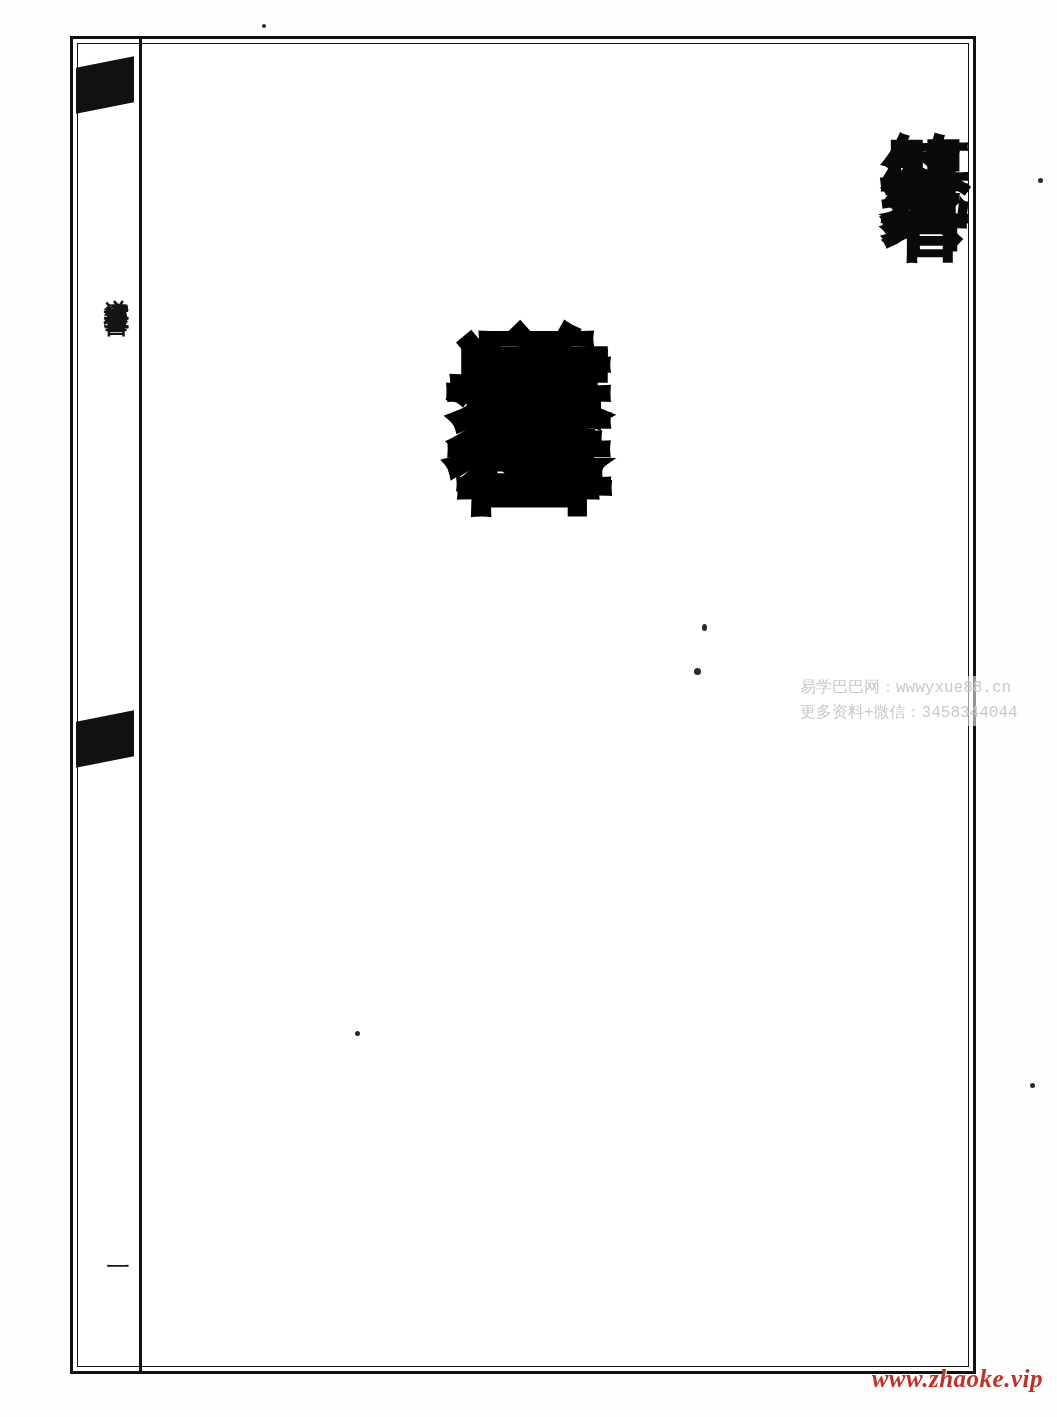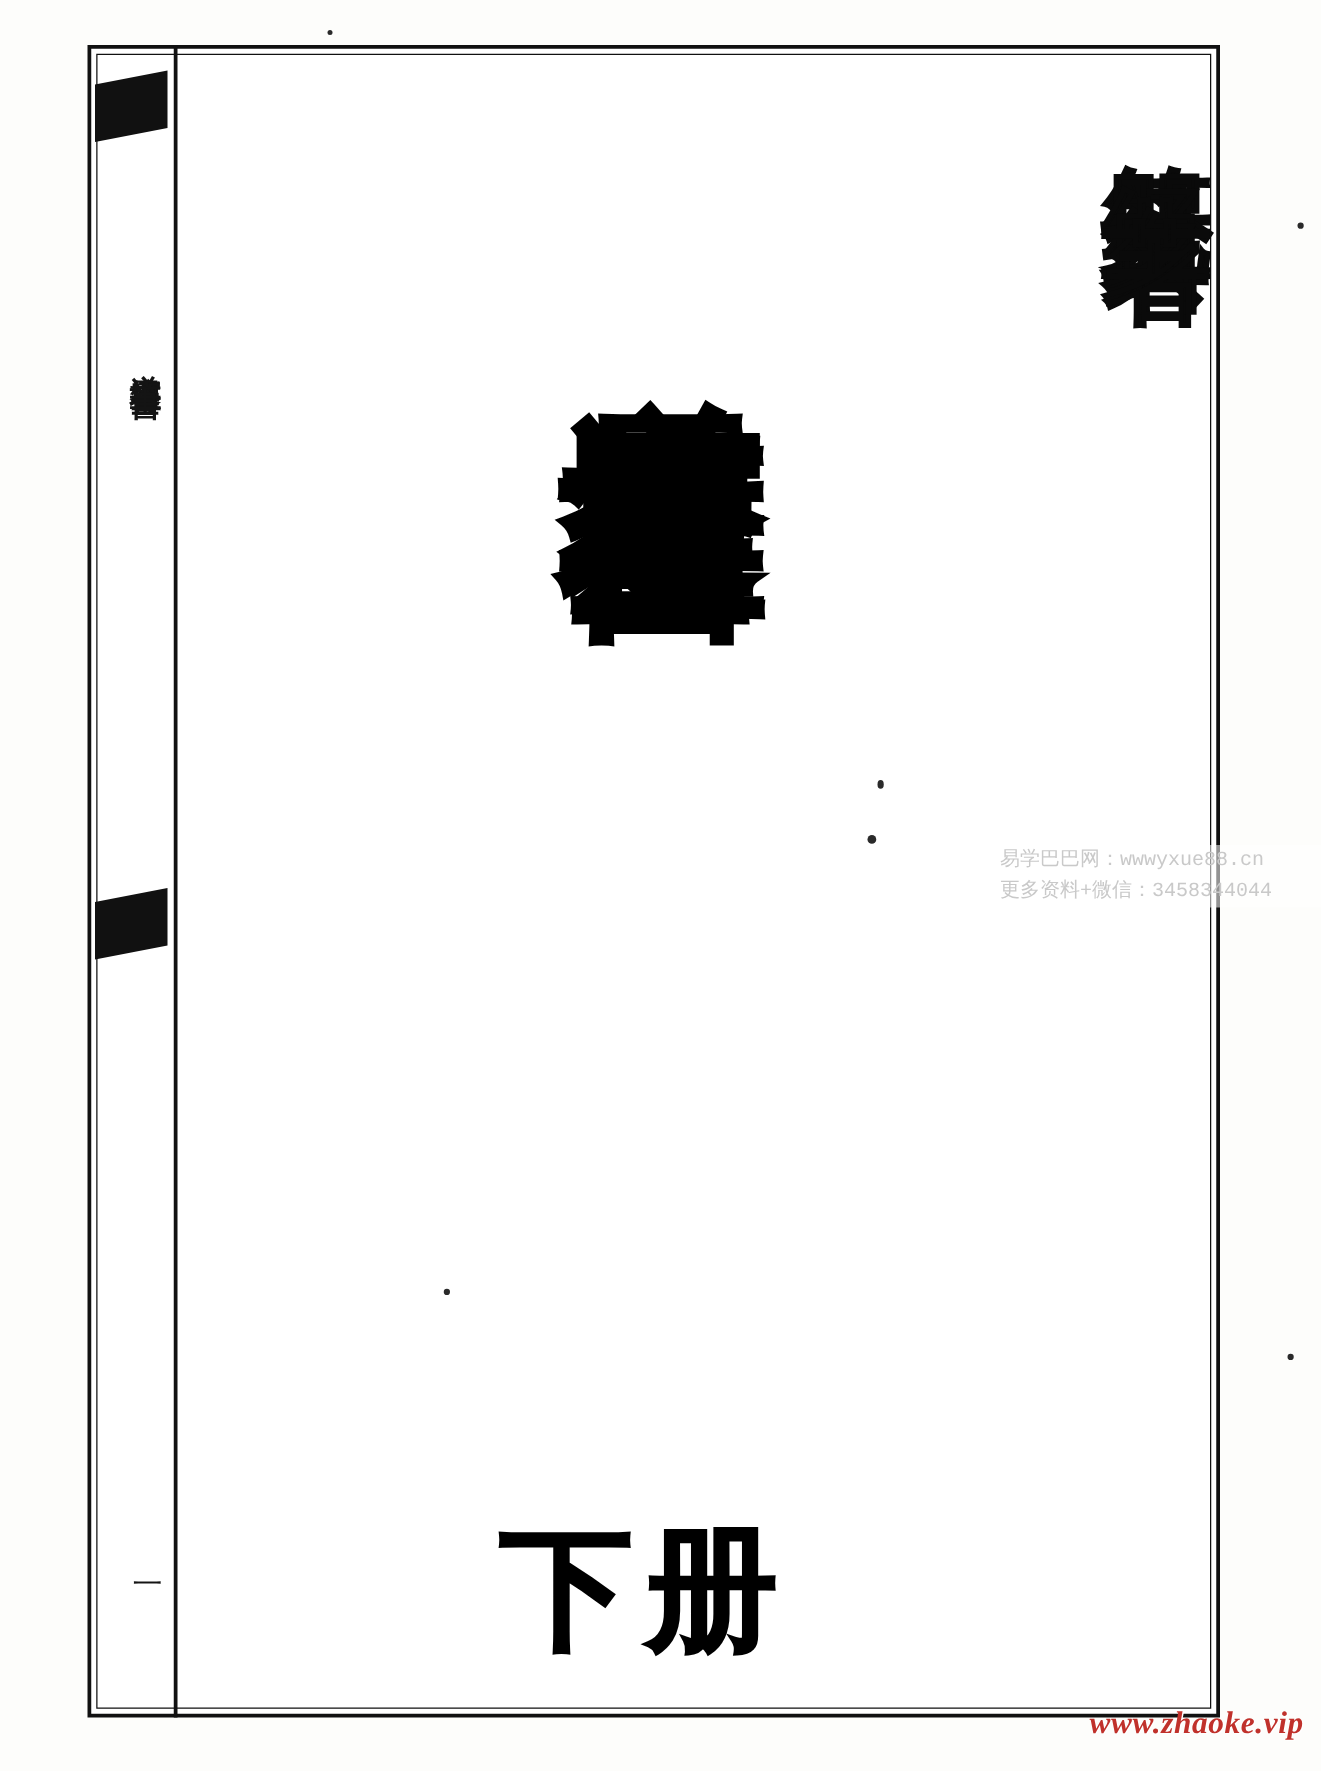--- a/index.html
+++ b/index.html
@@ -197,21 +197,20 @@
     <div class="spine-binding top"></div>
     <div class="spine-binding bottom"></div>
     <div id="spine-title">道壇靈符全書</div>
     <div id="spine-page-number">一</div>
   </div>
 
   <div id="series-label">符咒经典名著</div>
 
   <div id="main-title">道壇靈符全書</div>
 
-  <div id="volume-label">下册</div>
 
   <div class="speck" style="left:702px; top:624px; width:5px; height:7px;"></div>
   <div class="speck" style="left:694px; top:668px; width:7px; height:7px;"></div>
   <div class="speck" style="left:355px; top:1031px; width:5px; height:5px;"></div>
   <div class="speck" style="left:1038px; top:178px; width:5px; height:5px;"></div>
   <div class="speck" style="left:1030px; top:1083px; width:5px; height:5px;"></div>
   <div class="speck" style="left:262px; top:24px; width:4px; height:4px;"></div>
 
   <div id="watermark-block">
     <div>易学巴巴网：wwwyxue88.cn</div>

